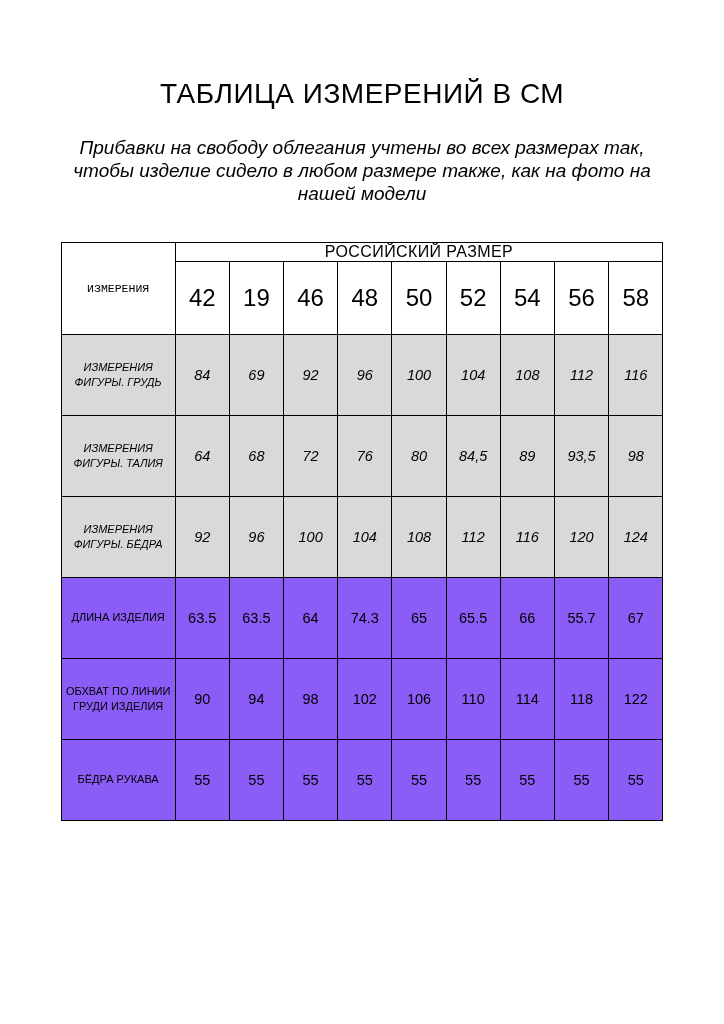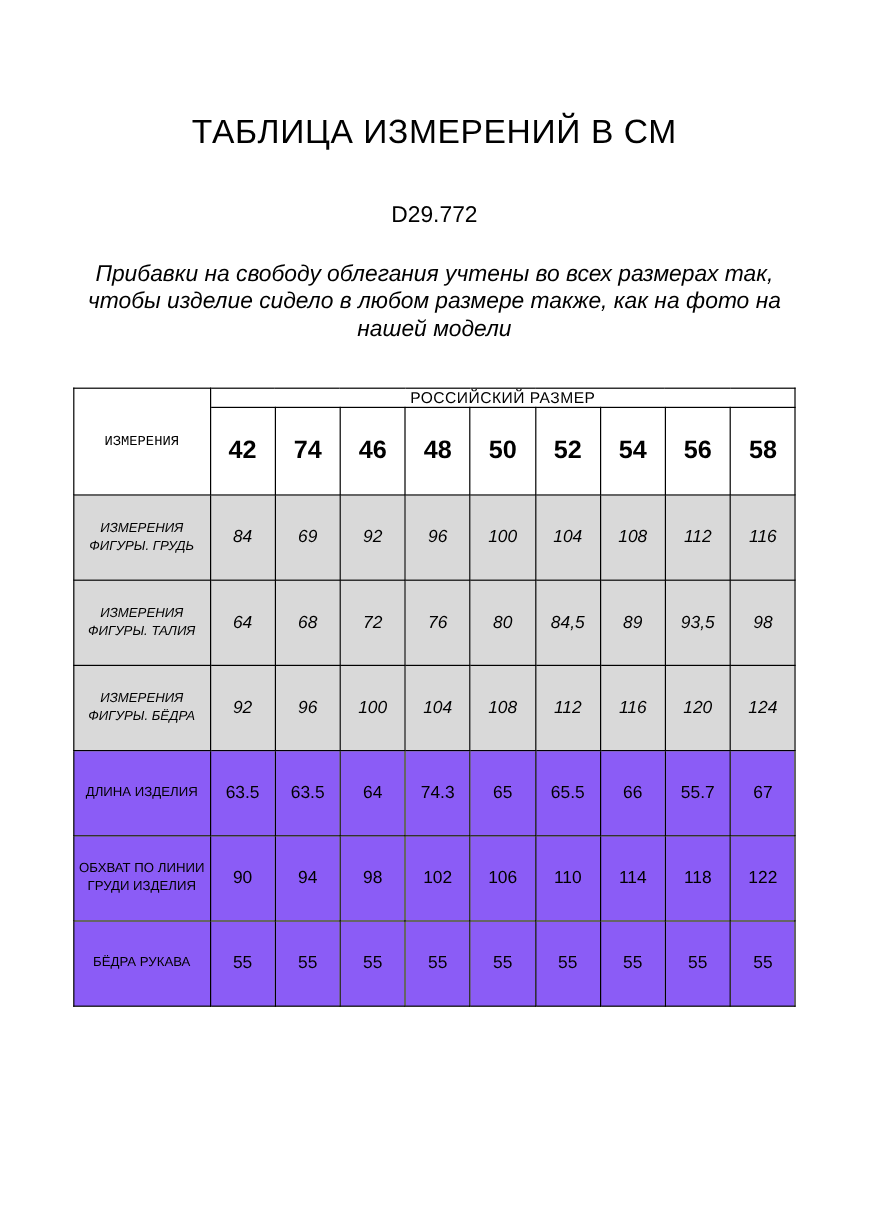--- a/index.html
+++ b/index.html
@@ -14,21 +14,21 @@
     color: #000000;
     overflow: hidden;
   }
   .page {
     position: relative;
     width: 724px;
     height: 1024px;
     background: #ffffff;
   }
   .page-title {
-    margin: 16px;
+    margin: 0;
     padding-top: 78px;
     text-align: center;
     font-size: 28px;
     font-weight: 400;
     letter-spacing: 0.5px;
   }
   .product-code {
     margin-top: 43px;
     text-align: center;
     font-size: 19px;
@@ -54,37 +54,37 @@
     padding: 0;
     text-align: center;
     vertical-align: middle;
     overflow: hidden;
   }
   col.label-col { width: 114px; }
   col.size-col { width: 54.2px; }
 
   tr.group-row { height: 16px; }
   .group-header {
-    font-size: 13px;
+    font-size: 16px;
     font-weight: 400;
     letter-spacing: 0.4px;
   }
   .meas-header {
     font-size: 11.5px;
     font-weight: 400;
     background: #ffffff;
     font-family: Liberation Mono, monospace;
   }
   tr.sizes-row { height: 73px; }
   .size-cell {
-    font-size: 21px;
-    font-weight: 700;
-    background: #ffffff;
-  }
-  tbody tr { height: 71px; }
+    font-size: 24px;
+    font-weight: 400;
+    background: #ffffff;
+  }
+  tbody tr { height: 81px; }
   tbody th.row-label {
     font-size: 11px;
     font-weight: 400;
     line-height: 1.4;
     padding: 0 4px;
   }
   tbody td {
     font-size: 14.5px;
   }
   tr.figure-row th,
@@ -96,21 +96,20 @@
   tr.plain-row td {
     background: #8b5cf6;
     font-style: normal;
   }
 </style>
 </head>
 <body>
 
 <div class="page">
   <h1 class="page-title">ТАБЛИЦА ИЗМЕРЕНИЙ В СМ</h1>
-  <div class="product-code">D29.772</div>
   <p class="fit-note">Прибавки на свободу облегания учтены во всех размерах так, чтобы изделие сидело в любом размере также, как на фото на нашей модели</p>
 
   <table class="size-table">
     <colgroup>
       <col class="label-col">
       <col class="size-col">
         <col class="size-col">
         <col class="size-col">
       <col class="size-col">
         <col class="size-col">
@@ -119,21 +118,21 @@
         <col class="size-col">
         <col class="size-col">
     </colgroup>
     <thead>
       <tr class="group-row">
         <th rowspan="2" class="meas-header">ИЗМЕРЕНИЯ</th>
         <th colspan="9" class="group-header">РОССИЙСКИЙ РАЗМЕР</th>
       </tr>
       <tr class="sizes-row" id="size-row">
           <th class="size-cell">42</th>
-          <th class="size-cell">74</th>
+          <th class="size-cell">19</th>
           <th class="size-cell">46</th>
           <th class="size-cell">48</th>
           <th class="size-cell">50</th>
           <th class="size-cell">52</th>
           <th class="size-cell">54</th>
           <th class="size-cell">56</th>
           <th class="size-cell">58</th>
         </tr>
     </thead>
     <tbody id="table-body">

